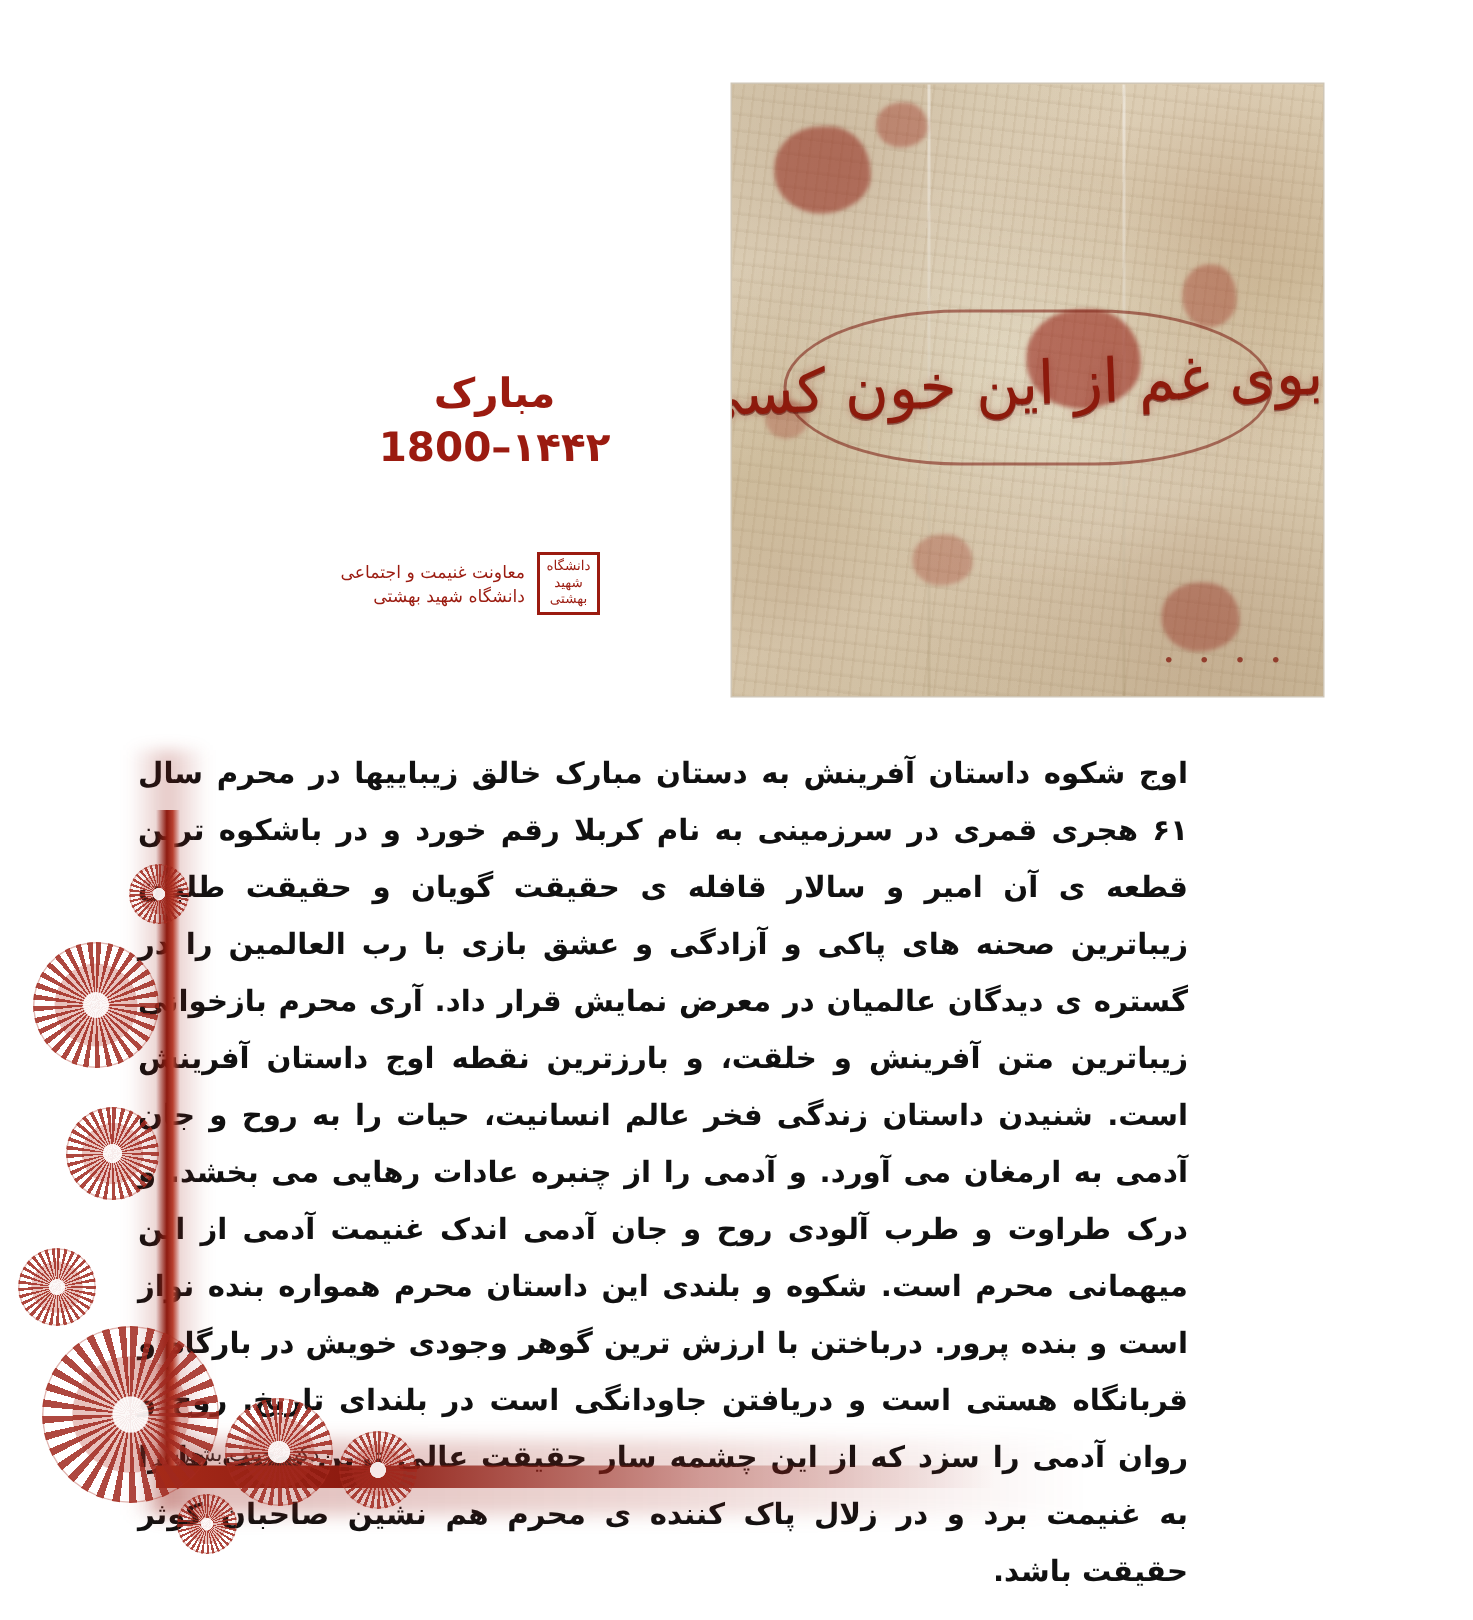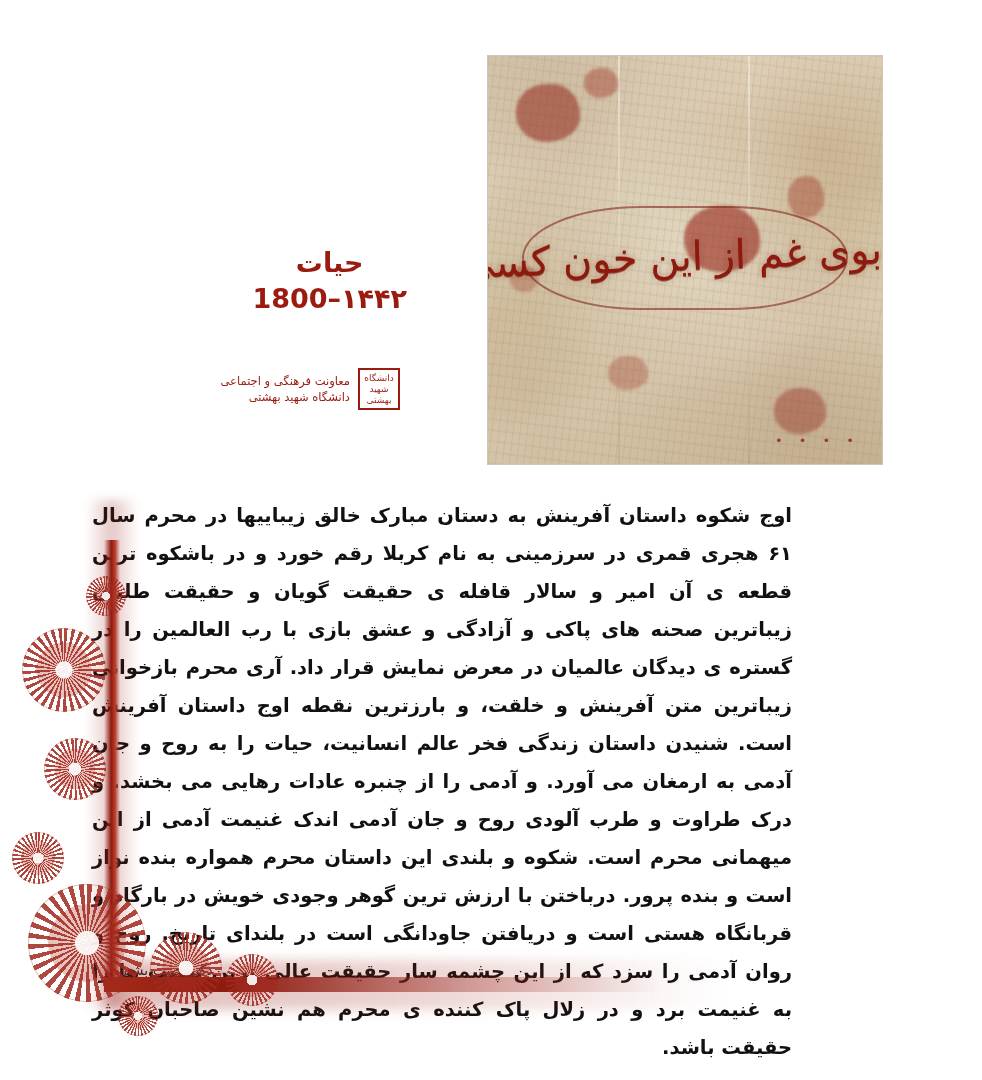--- a/index.html
+++ b/index.html
@@ -242,28 +242,28 @@
   <div class="stain s5"></div>
   <div class="stain s6"></div>
   <div class="stain s7"></div>
 
   <div class="frame-line"></div>
   <div class="calligraphy">بوی غم از این خون کسی می آید</div>
   <div class="corner-dots">• • • •</div>
 </div>
 
 <div class="heading">
-  <div class="line1">حیات</div>
+  <div class="line1">مبارک</div>
   <div class="line2">۱۴۴۲–1800</div>
 </div>
 
 <div class="org-block">
   <div class="org-logo">دانشگاه شهید بهشتی</div>
   <div class="org-text">
-    <div>معاونت فرهنگی و اجتماعی</div>
+    <div>معاونت غنیمت و اجتماعی</div>
     <div>دانشگاه شهید بهشتی</div>
   </div>
 </div>
 
 <div class="body-text">اوج شکوه داستان آفرینش به دستان مبارک خالق زیباییها در محرم سال ۶۱ هجری قمری در سرزمینی به نام کربلا رقم خورد و در باشکوه ترین قطعه ی آن امیر و سالار قافله ی حقیقت گویان و حقیقت طلبان زیباترین صحنه های پاکی و آزادگی و عشق بازی با رب العالمین را در گستره ی دیدگان عالمیان در معرض نمایش قرار داد. آری محرم بازخوانی زیباترین متن آفرینش و خلقت، و بارزترین نقطه اوج داستان آفرینش است. شنیدن داستان زندگی فخر عالم انسانیت، حیات را به روح و جان آدمی به ارمغان می آورد. و آدمی را از چنبره عادات رهایی می بخشد. و درک طراوت و طرب آلودی روح و جان آدمی اندک غنیمت آدمی از این میهمانی محرم است. شکوه و بلندی این داستان محرم همواره بنده نواز است و بنده پرور. درباختن با ارزش ترین گوهر وجودی خویش در بارگاه و قربانگاه هستی است و دریافتن جاودانگی است در بلندای تاریخ. روح و روان آدمی را سزد که از این چشمه سار حقیقت عالی ترین نصیب ها را به غنیمت برد و در زلال پاک کننده ی محرم هم نشین صاحبان کوثر حقیقت باشد.</div>
 
 <div class="signature">دکتر حبیب بشیرپور</div>
 
 <div class="ornament">
   <div class="orn-v-glow"></div>

